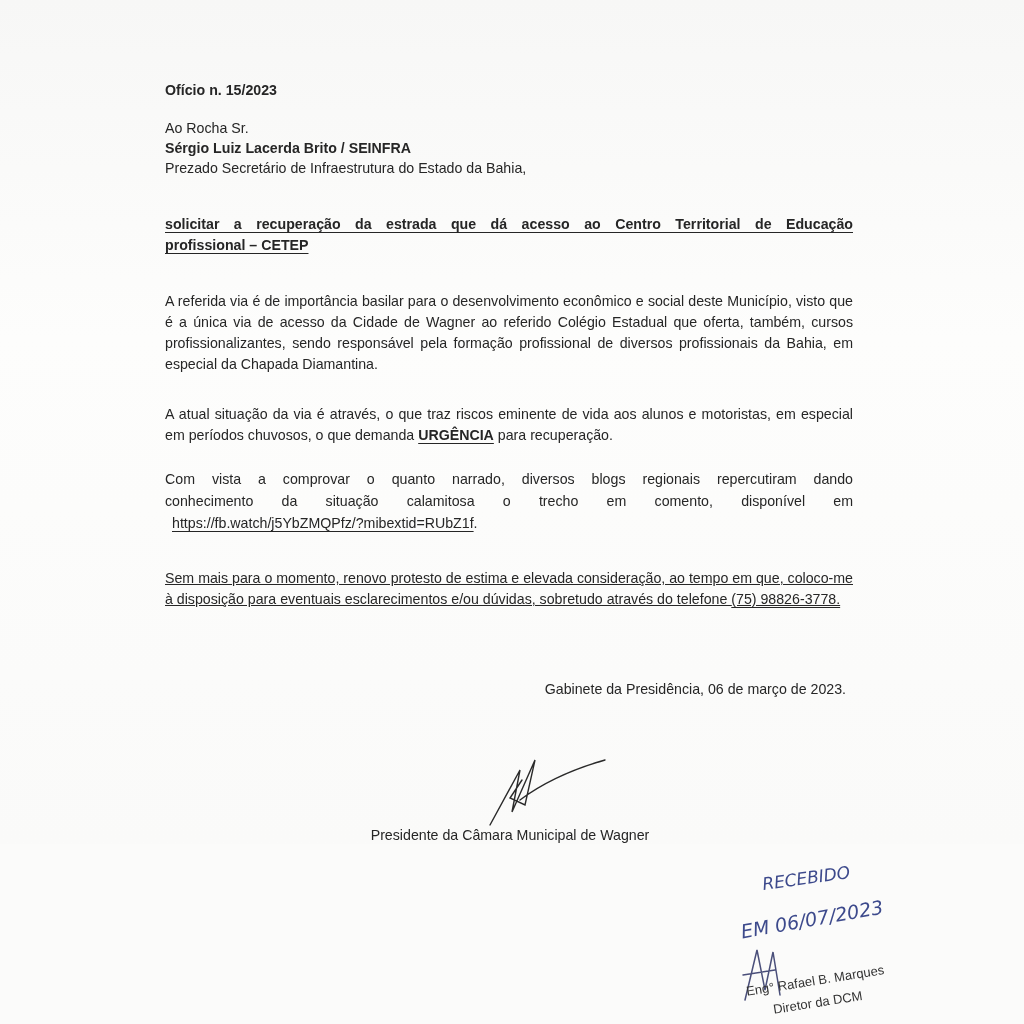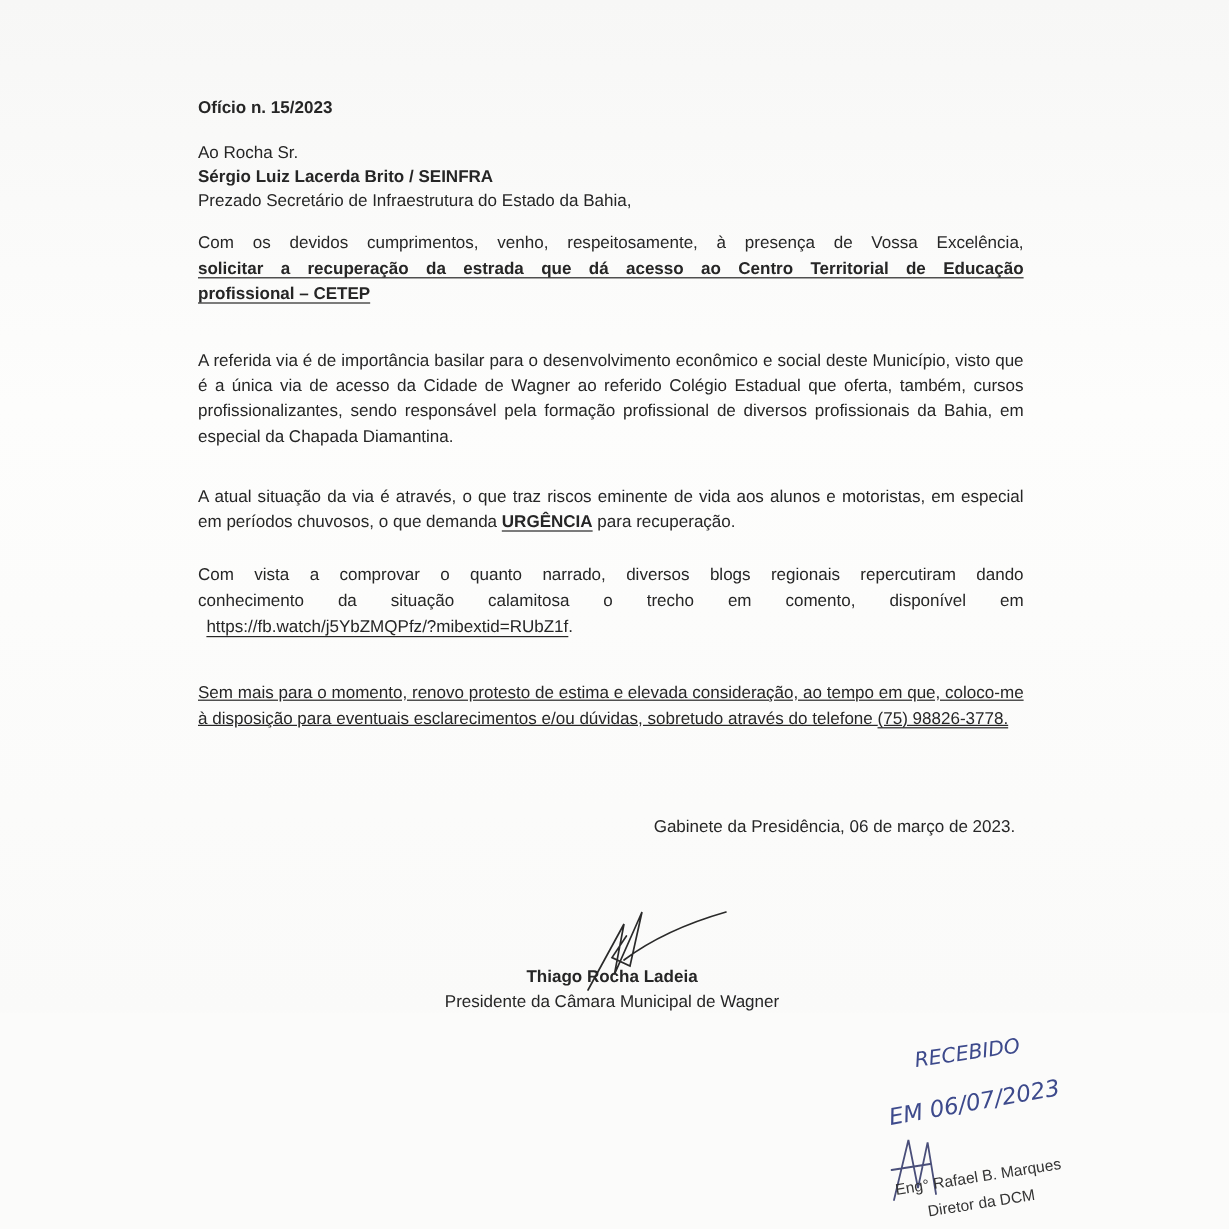--- a/index.html
+++ b/index.html
@@ -28,21 +28,20 @@
 <body>
 
 <div class="page">
 
   <div class="txt bold" style="left:165px; top:80px;">Ofício n. 15/2023</div>
 
   <div class="txt" style="left:165px; top:118px;">Ao Rocha Sr.</div>
   <div class="txt bold" style="left:165px; top:138px;">Sérgio Luiz Lacerda Brito / SEINFRA</div>
   <div class="txt" style="left:165px; top:158px;">Prezado Secretário de Infraestrutura do Estado da Bahia,</div>
 
-  <div class="txt just-full" style="left:165px; top:193px; width:688px;">Com os devidos cumprimentos, venho, respeitosamente, à presença de Vossa Excelência,</div>
   <div class="txt just-full bold u" style="left:165px; top:214px; width:688px;">solicitar a recuperação da estrada que dá acesso ao Centro Territorial de Educação</div>
   <div class="txt bold u" style="left:165px; top:235px;">profissional – CETEP</div>
 
   <div class="txt just" style="left:165px; top:291px; width:688px; line-height:21px;">A referida via é de importância basilar para o desenvolvimento econômico e social deste Município, visto que é a única via de acesso da Cidade de Wagner ao referido Colégio Estadual que oferta, também, cursos profissionalizantes, sendo responsável pela formação profissional de diversos profissionais da Bahia, em especial da Chapada Diamantina.</div>
 
   <div class="txt just" style="left:165px; top:404px; width:688px; line-height:21px;">
     <span>A atual situação da via é através, o que traz riscos eminente de vida aos alunos e motoristas, em especial em períodos chuvosos, o que demanda </span><span class="bold u">URGÊNCIA</span><span> para recuperação.</span>
   </div>
 
   <div class="txt just-full" style="left:165px; top:469px; width:688px;">Com vista a comprovar o quanto narrado, diversos blogs regionais repercutiram dando</div>
@@ -53,21 +52,20 @@
 
   <div class="txt just" style="left:165px; top:568px; width:688px; line-height:21px;text-decoration:underline;">
     <span>Sem mais para o momento, renovo protesto de estima e elevada consideração, ao tempo em que, coloco-me à disposição para eventuais esclarecimentos e/ou dúvidas, sobretudo através do telefone </span><span class="u">(75) 98826-3778.</span>
   </div>
 
   <div class="txt" style="right:178px; top:679px;">Gabinete da Presidência, 06 de março de 2023.</div>
 
   <svg style="position:absolute; left:450px; top:750px;" width="160" height="80">
     <path d="M40 75 L70 20 L62 62 L85 10 L75 55 L60 48 L72 30 M70 50 C 90 35, 120 20, 155 10" fill="none" stroke="#2a2a2a" stroke-width="1.4" stroke-linecap="round"></path>
   </svg>
-  <div class="sig-name">Thiago Rocha Ladeia</div>
   <div class="sig-role">Presidente da Câmara Municipal de Wagner</div>
 
   <div class="hand" style="left:762px; top:868px; font-size:17px; transform:rotate(-8deg);">RECEBIDO</div>
   <div class="hand" style="left:740px; top:908px; font-size:19px; transform:rotate(-10deg);">EM 06/07/2023</div>
 
   <svg style="position:absolute; left:735px; top:940px;" width="60" height="70">
     <path d="M10 60 L22 10 L30 50 L38 12 L45 55 M8 35 L40 30" fill="none" stroke="#4a4f7a" stroke-width="1.5" stroke-linecap="round"></path>
   </svg>
   <div class="stamp" style="left:745px; top:984px;">Eng° Rafael B. Marques</div>
   <div class="stamp" style="left:772px; top:1002px;">Diretor da DCM</div>

